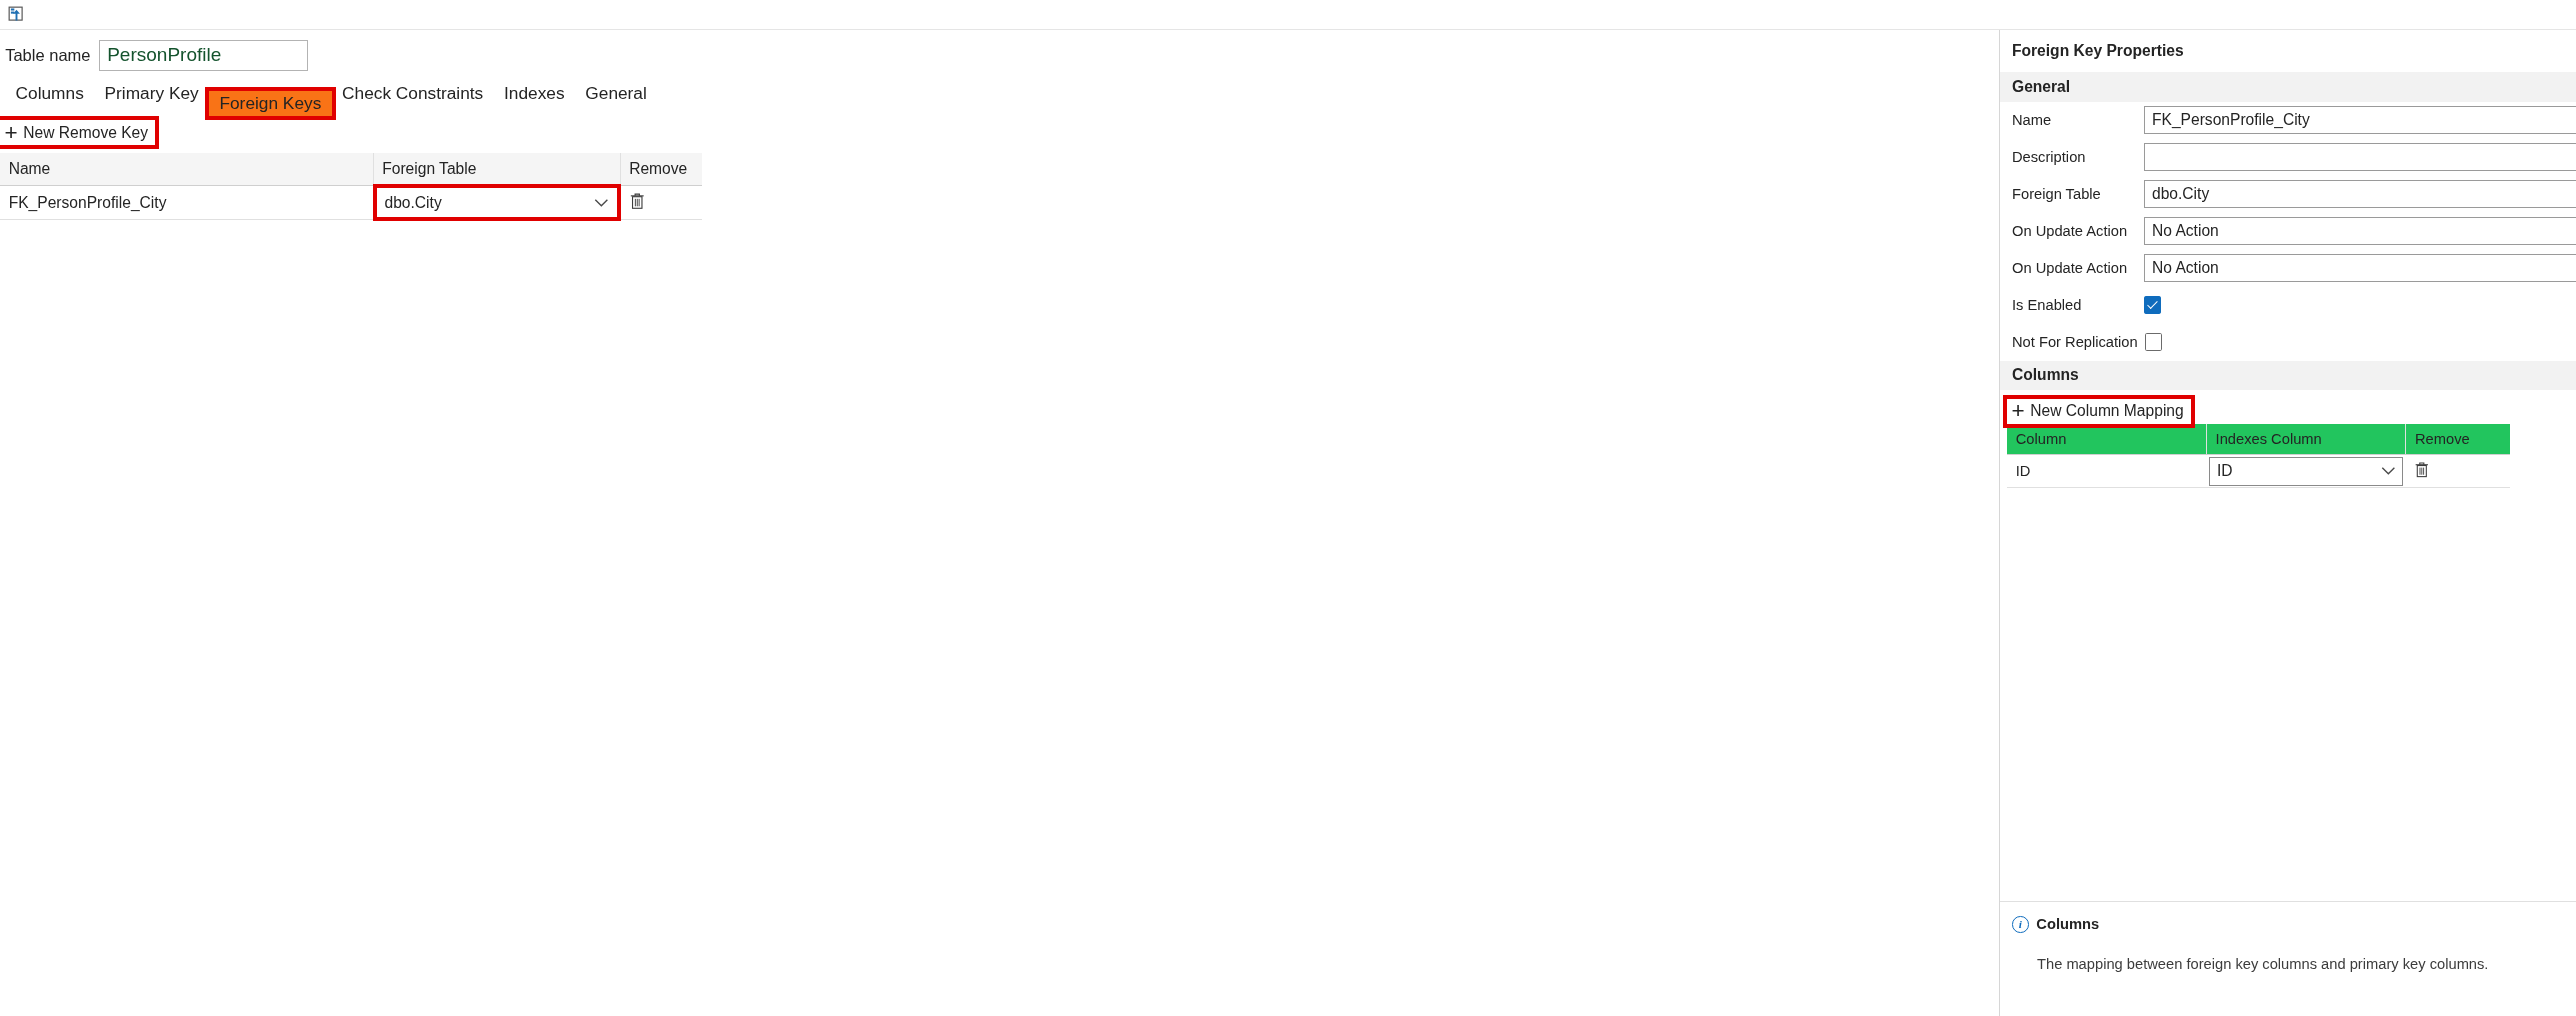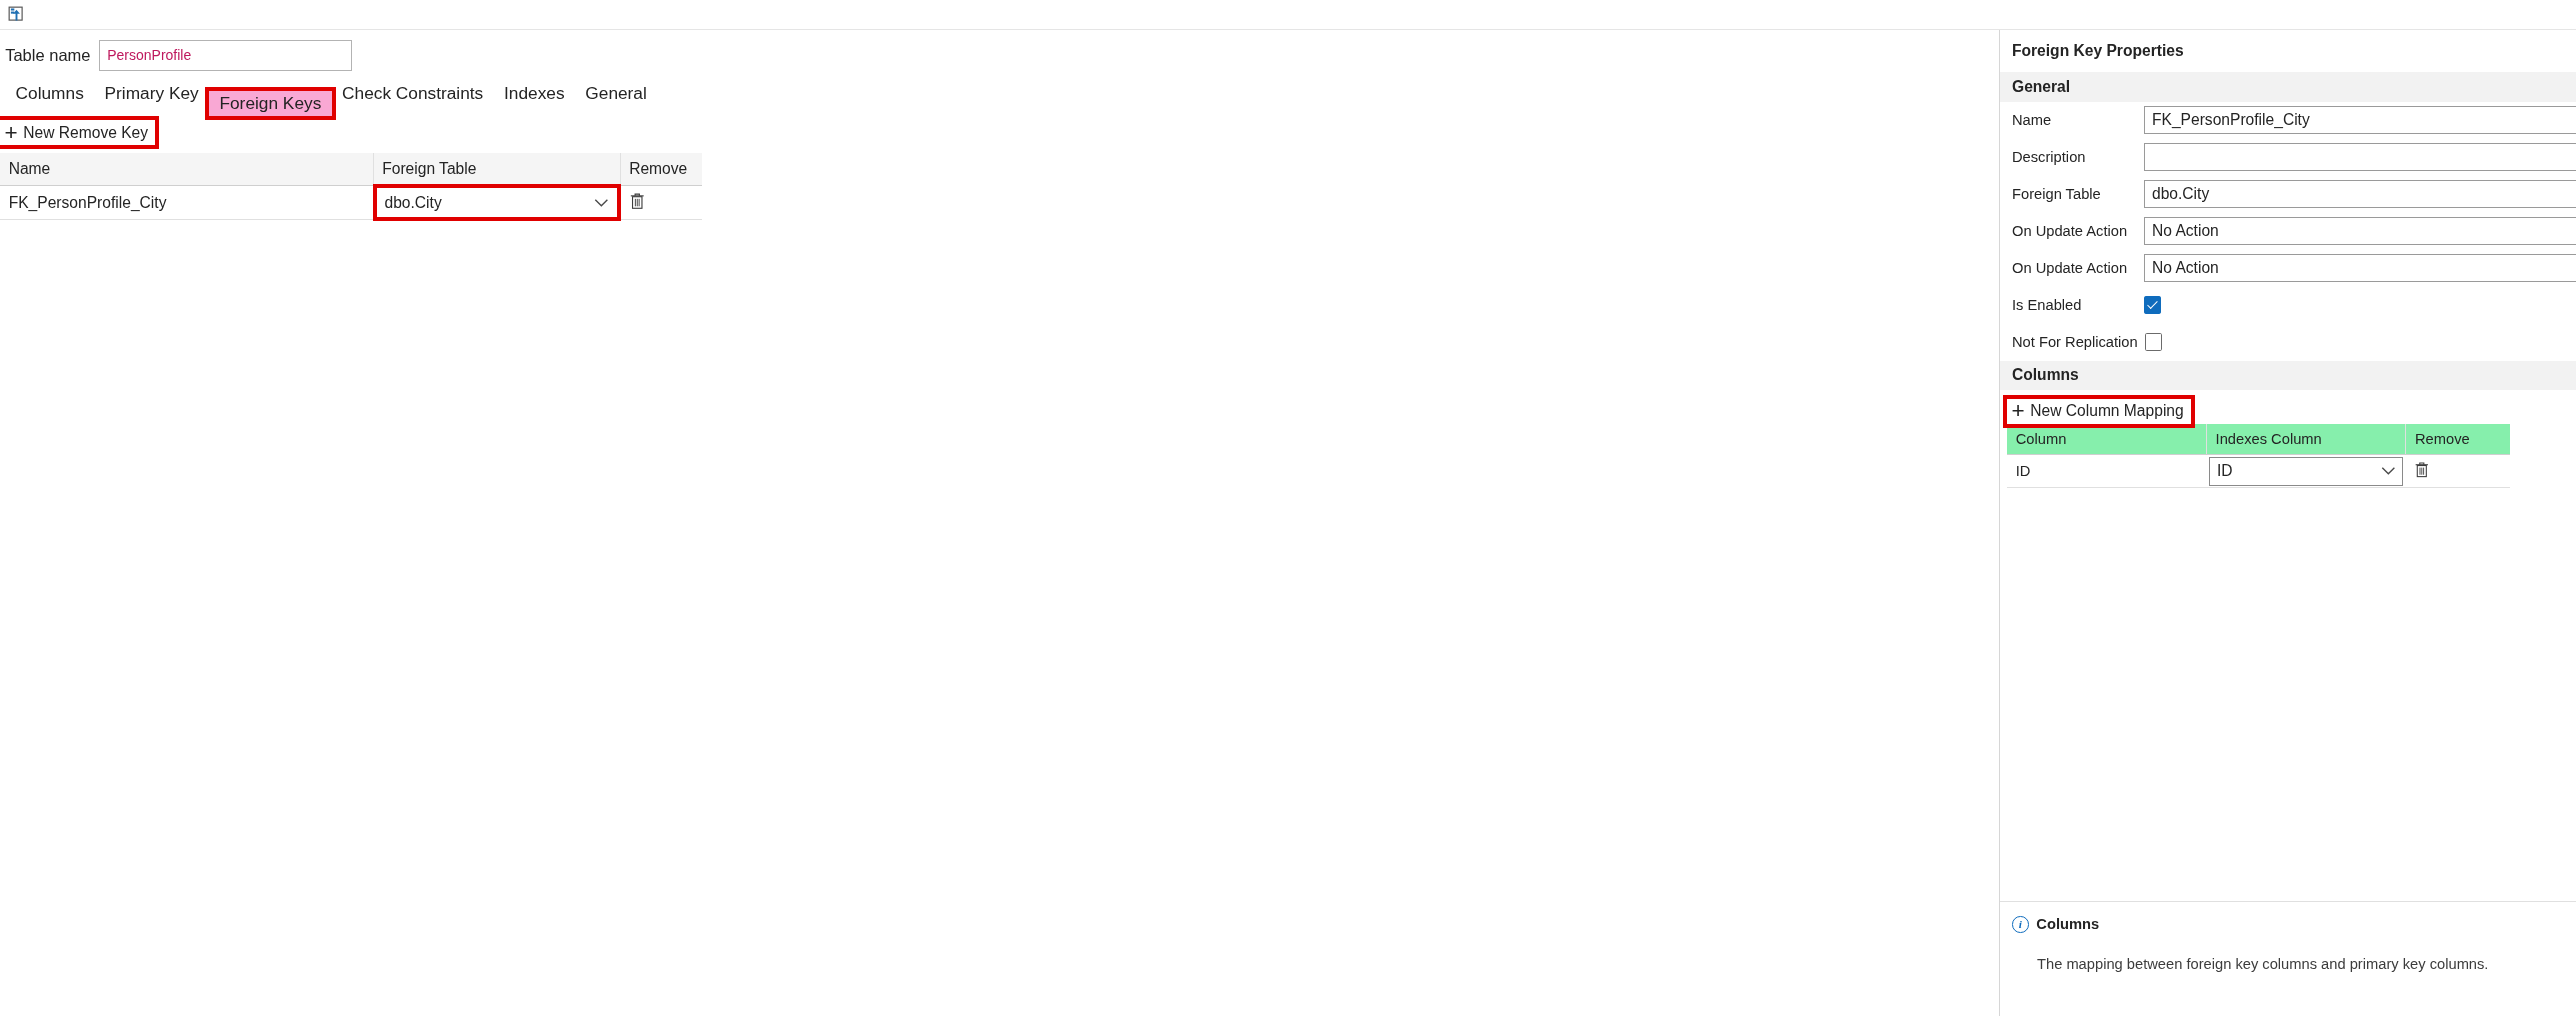--- a/index.html
+++ b/index.html
@@ -53,27 +53,27 @@
     padding: 10.4px 0 0 5.2px;
     height: 40px;
   }
   .tablename-label {
     font-size: 16.5px;
     color: #242424;
     margin-right: 8.7px;
     white-space: nowrap;
   }
   .tablename-input {
-    width: 253px;
+    width: 209px;
     height: 31px;
     border: 0.9px solid #b3b3b3;
     background: #ffffff;
     font-family: "Liberation Sans", sans-serif;
-    font-size: 14px;
-    color: #be185d;
+    font-size: 19px;
+    color: #14532d;
     padding: 0 7px;
     outline: none;
   }
 
   
   .tabs {
     display: flex;
     align-items: center;
     margin-top: 8.7px;
     padding-left: 5.2px;
@@ -84,21 +84,21 @@
     color: #242424;
     padding: 1.7px 10.4px;
     cursor: pointer;
     white-space: nowrap;
     position: relative;
   }
   .tab.highlighted {
     outline: 4.3px solid #e00000;
     outline-offset: -0.9px;
     z-index: 5;
-    background: #f9a8d4;
+    background: #f97316;
     margin-top: 20px;
   }
 
   
   .newbtn-wrap {
     margin-top: 12px;
     padding-left: 0px;
     display: inline-flex;
   }
   .newbtn {
@@ -269,21 +269,21 @@
   
   .map-newbtn-wrap { padding: 8.7px 0 0 7px; display: inline-flex; }
 
   .mapgrid {
     margin: 0 0 0 7px;
     width: 503px;
     border-collapse: collapse;
     table-layout: fixed;
   }
   .mapgrid th {
-    background: #86efac;
+    background: #22c55e;
     border-bottom: 0.9px solid #cfcfcf;
     border-right: 0.9px solid #e0e0e0;
     text-align: left;
     font-weight: 400;
     font-size: 14.7px;
     color: #242424;
     height: 31px;
     padding: 0 8.7px;
   }
   .mapgrid th:last-child { border-right: none; }

